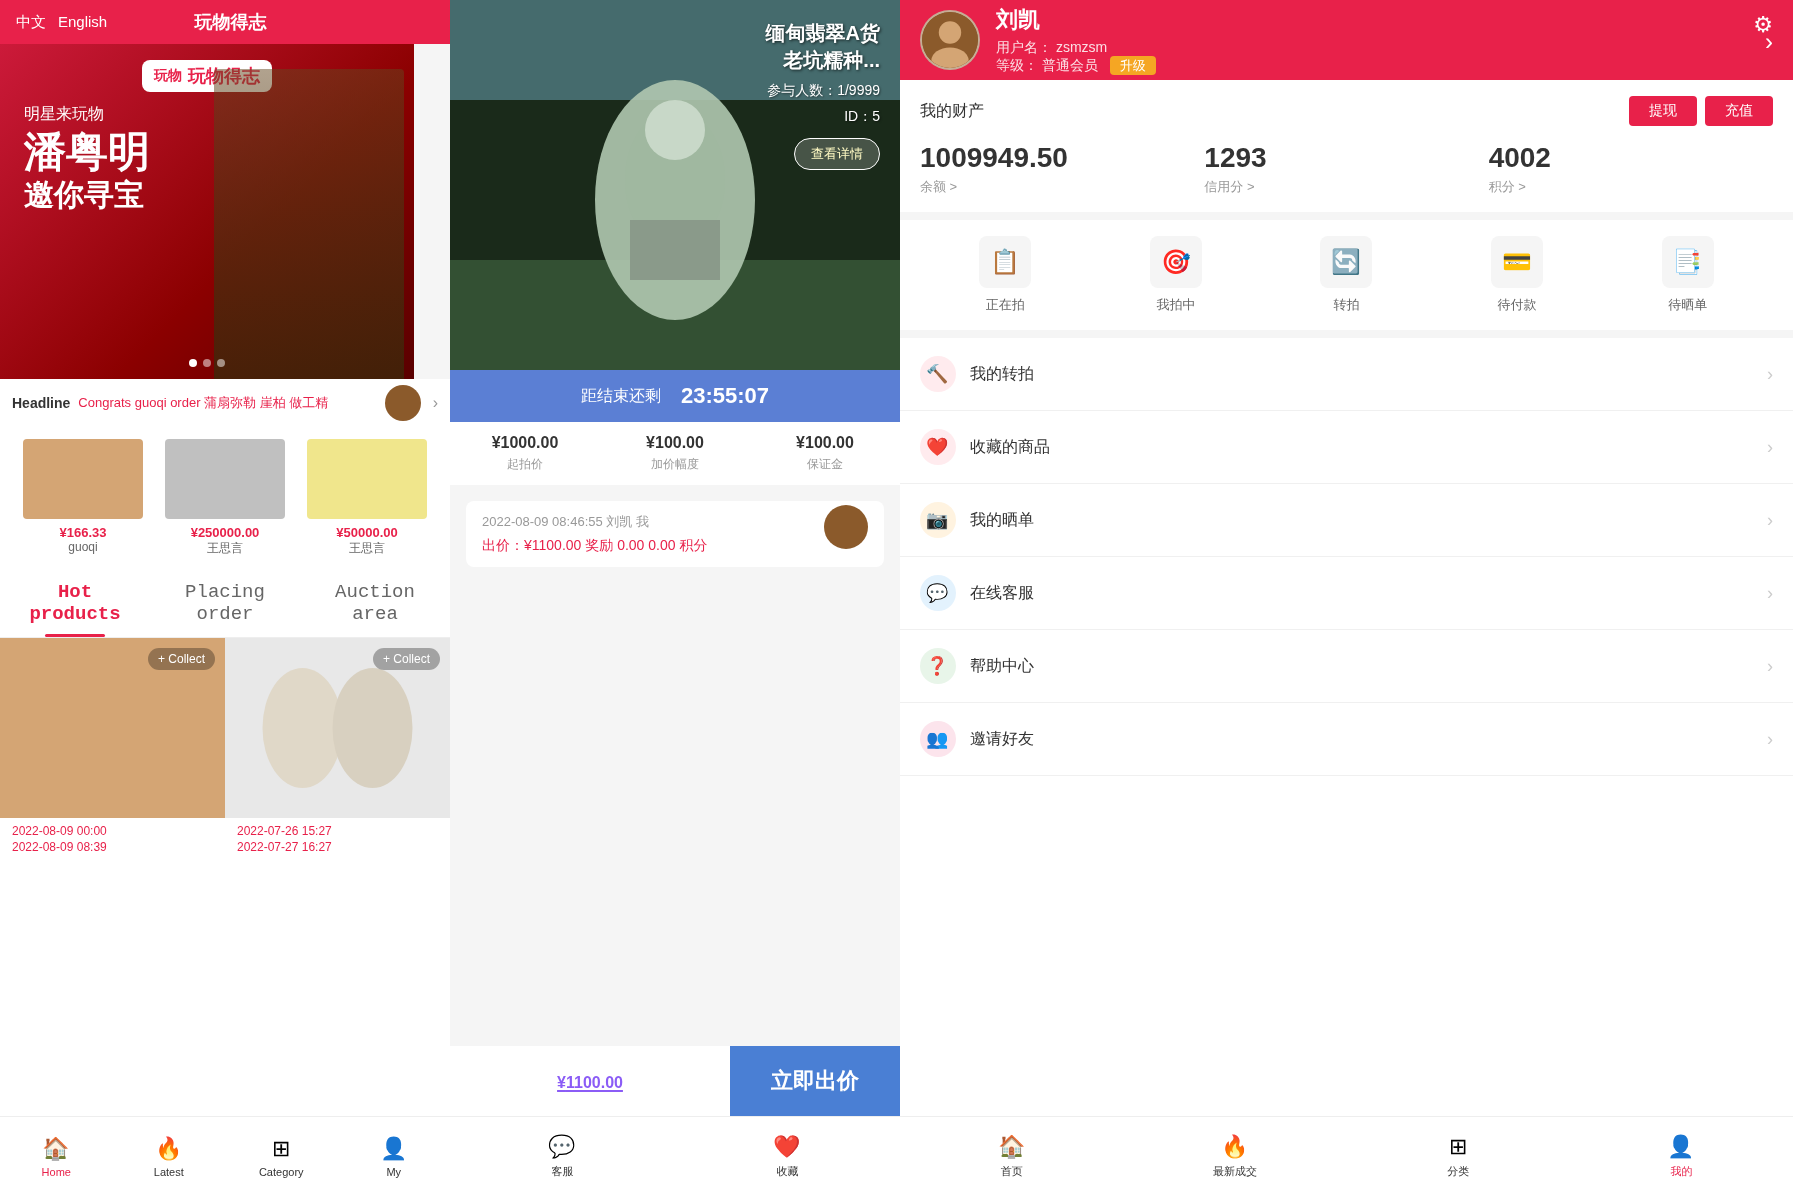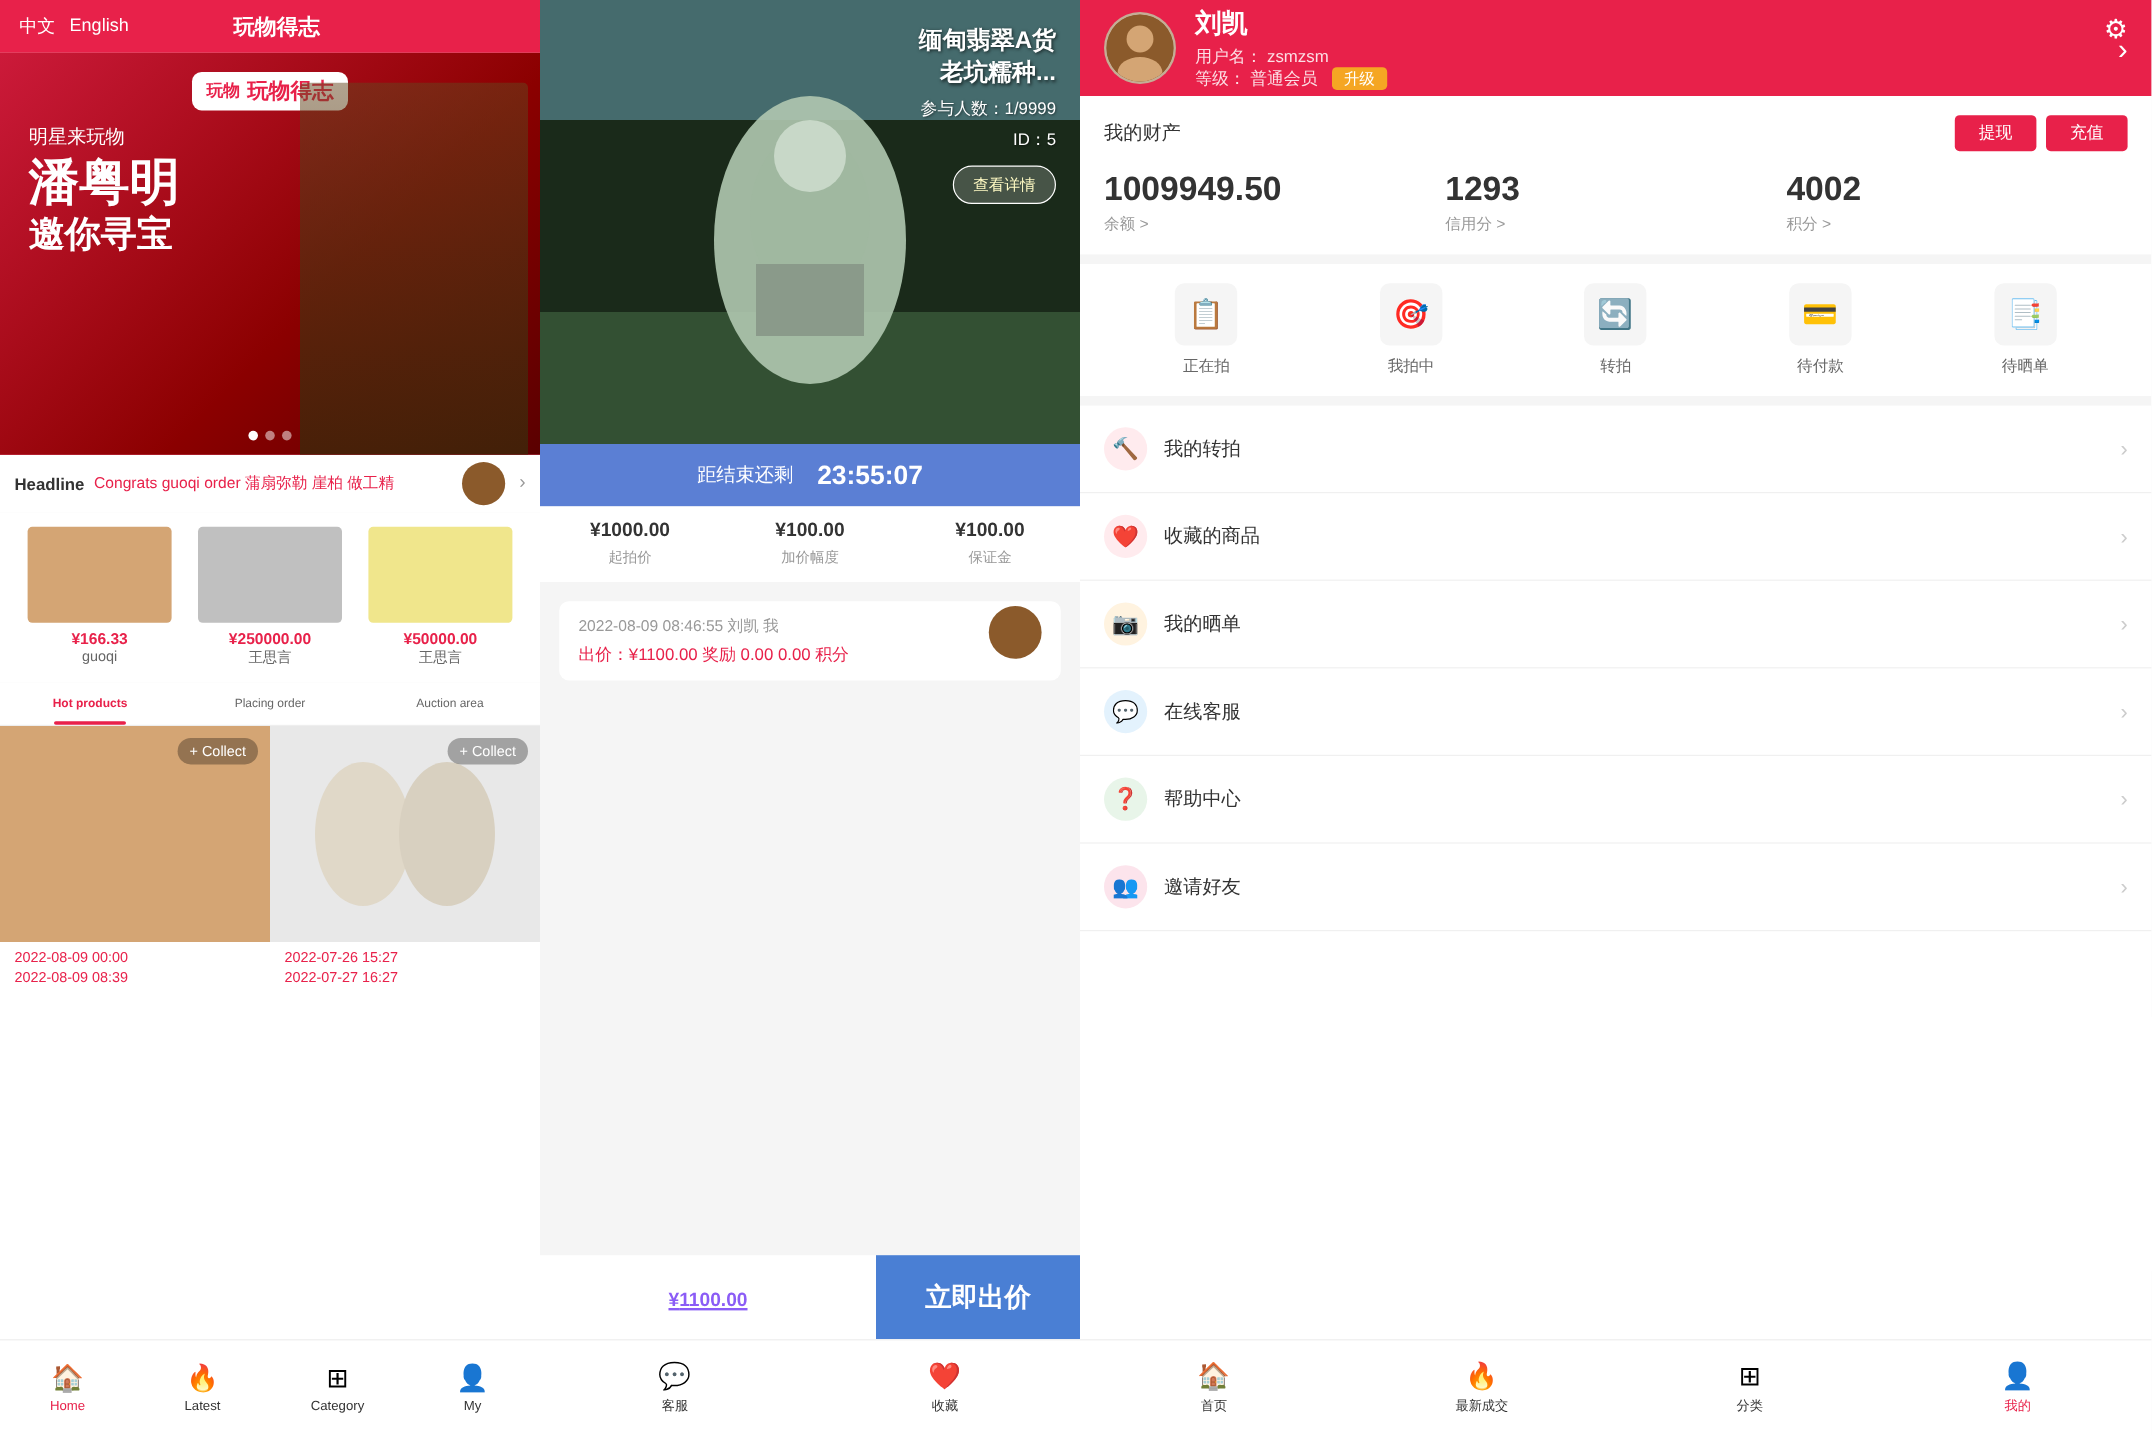--- a/index.html
+++ b/index.html
@@ -6,21 +6,21 @@
     body { width: 1793px; height: 1196px; overflow: hidden; font-family: 'PingFang SC', 'Microsoft YaHei', sans-serif; display: flex; }
 
     
     .left-panel { width: 450px; height: 1196px; display: flex; flex-direction: column; background: #f5f5f5; flex-shrink: 0; }
 
     .left-header { background: #e8214a; height: 44px; display: flex; align-items: center; justify-content: space-between; padding: 0 16px; }
     .left-header-lang { display: flex; gap: 12px; color: white; font-size: 15px; }
     .left-header-title { color: white; font-size: 18px; font-weight: bold; }
     .left-header-space { width: 80px; }
 
-    .banner { width: 450px; height: 335px; background: #cc1a3a; position: relative; overflow: hidden; flex-shrink: 0; }
+    .banner { width: 414px; height: 335px; background: #cc1a3a; position: relative; overflow: hidden; flex-shrink: 0; }
     .banner-text { position: absolute; left: 24px; top: 60px; color: white; }
     .banner-text .sub { font-size: 16px; margin-bottom: 4px; }
     .banner-text .main { font-size: 42px; font-weight: 900; line-height: 1.1; }
     .banner-text .name { font-size: 30px; font-weight: 700; }
     .banner-logo { position: absolute; top: 16px; left: 50%; transform: translateX(-50%); background: white; border-radius: 8px; padding: 4px 12px; display: flex; align-items: center; gap: 6px; }
     .banner-logo-text { color: #e8214a; font-size: 18px; font-weight: bold; }
     .banner-dots { position: absolute; bottom: 12px; left: 50%; transform: translateX(-50%); display: flex; gap: 6px; }
     .banner-dot { width: 8px; height: 8px; border-radius: 50%; background: rgba(255,255,255,0.5); }
     .banner-dot.active { background: white; }
 
@@ -32,21 +32,21 @@
 
     .recent-items { background: white; display: flex; gap: 0; padding: 12px; flex-shrink: 0; }
     .recent-item { flex: 1; text-align: center; }
     .recent-item-img { width: 120px; height: 80px; background: #d4a574; border-radius: 4px; margin: 0 auto 6px; }
     .recent-item-img.watch { background: #c0c0c0; }
     .recent-item-img.painting { background: #f0e68c; }
     .recent-item-price { color: #e8214a; font-size: 13px; font-weight: bold; }
     .recent-item-name { color: #666; font-size: 12px; }
 
     .tabs { background: white; display: flex; border-bottom: 1px solid #eee; flex-shrink: 0; }
-    .tab { flex: 1; text-align: center; padding: 12px 16px; font-size: 10px; color: #666; cursor: pointer; position: relative; }
+    .tab { flex: 1; text-align: center; padding: 12px 16px; font-size: 19px; color: #666; cursor: pointer; position: relative; font-family: Liberation Mono, monospace; }
     .tab.active { color: #e8214a; font-weight: bold; }
     .tab.active::after { content: ''; position: absolute; bottom: 0; left: 30%; right: 30%; height: 3px; background: #e8214a; border-radius: 2px; }
 
     .products-grid { display: flex; flex-wrap: wrap; gap: 0; flex: 1; overflow: hidden; background: #f5f5f5; }
     .product-card { width: 50%; background: white; position: relative; }
     .product-collect { position: absolute; top: 10px; right: 10px; background: rgba(0,0,0,0.3); color: white; border-radius: 20px; padding: 4px 10px; font-size: 12px; cursor: pointer; }
     .product-img { width: 100%; height: 180px; background: #d4a574; }
     .product-date { color: #e8214a; font-size: 12px; padding: 6px 12px 2px; }
     .product-date2 { color: #e8214a; font-size: 12px; padding: 0 12px 8px; }
 

